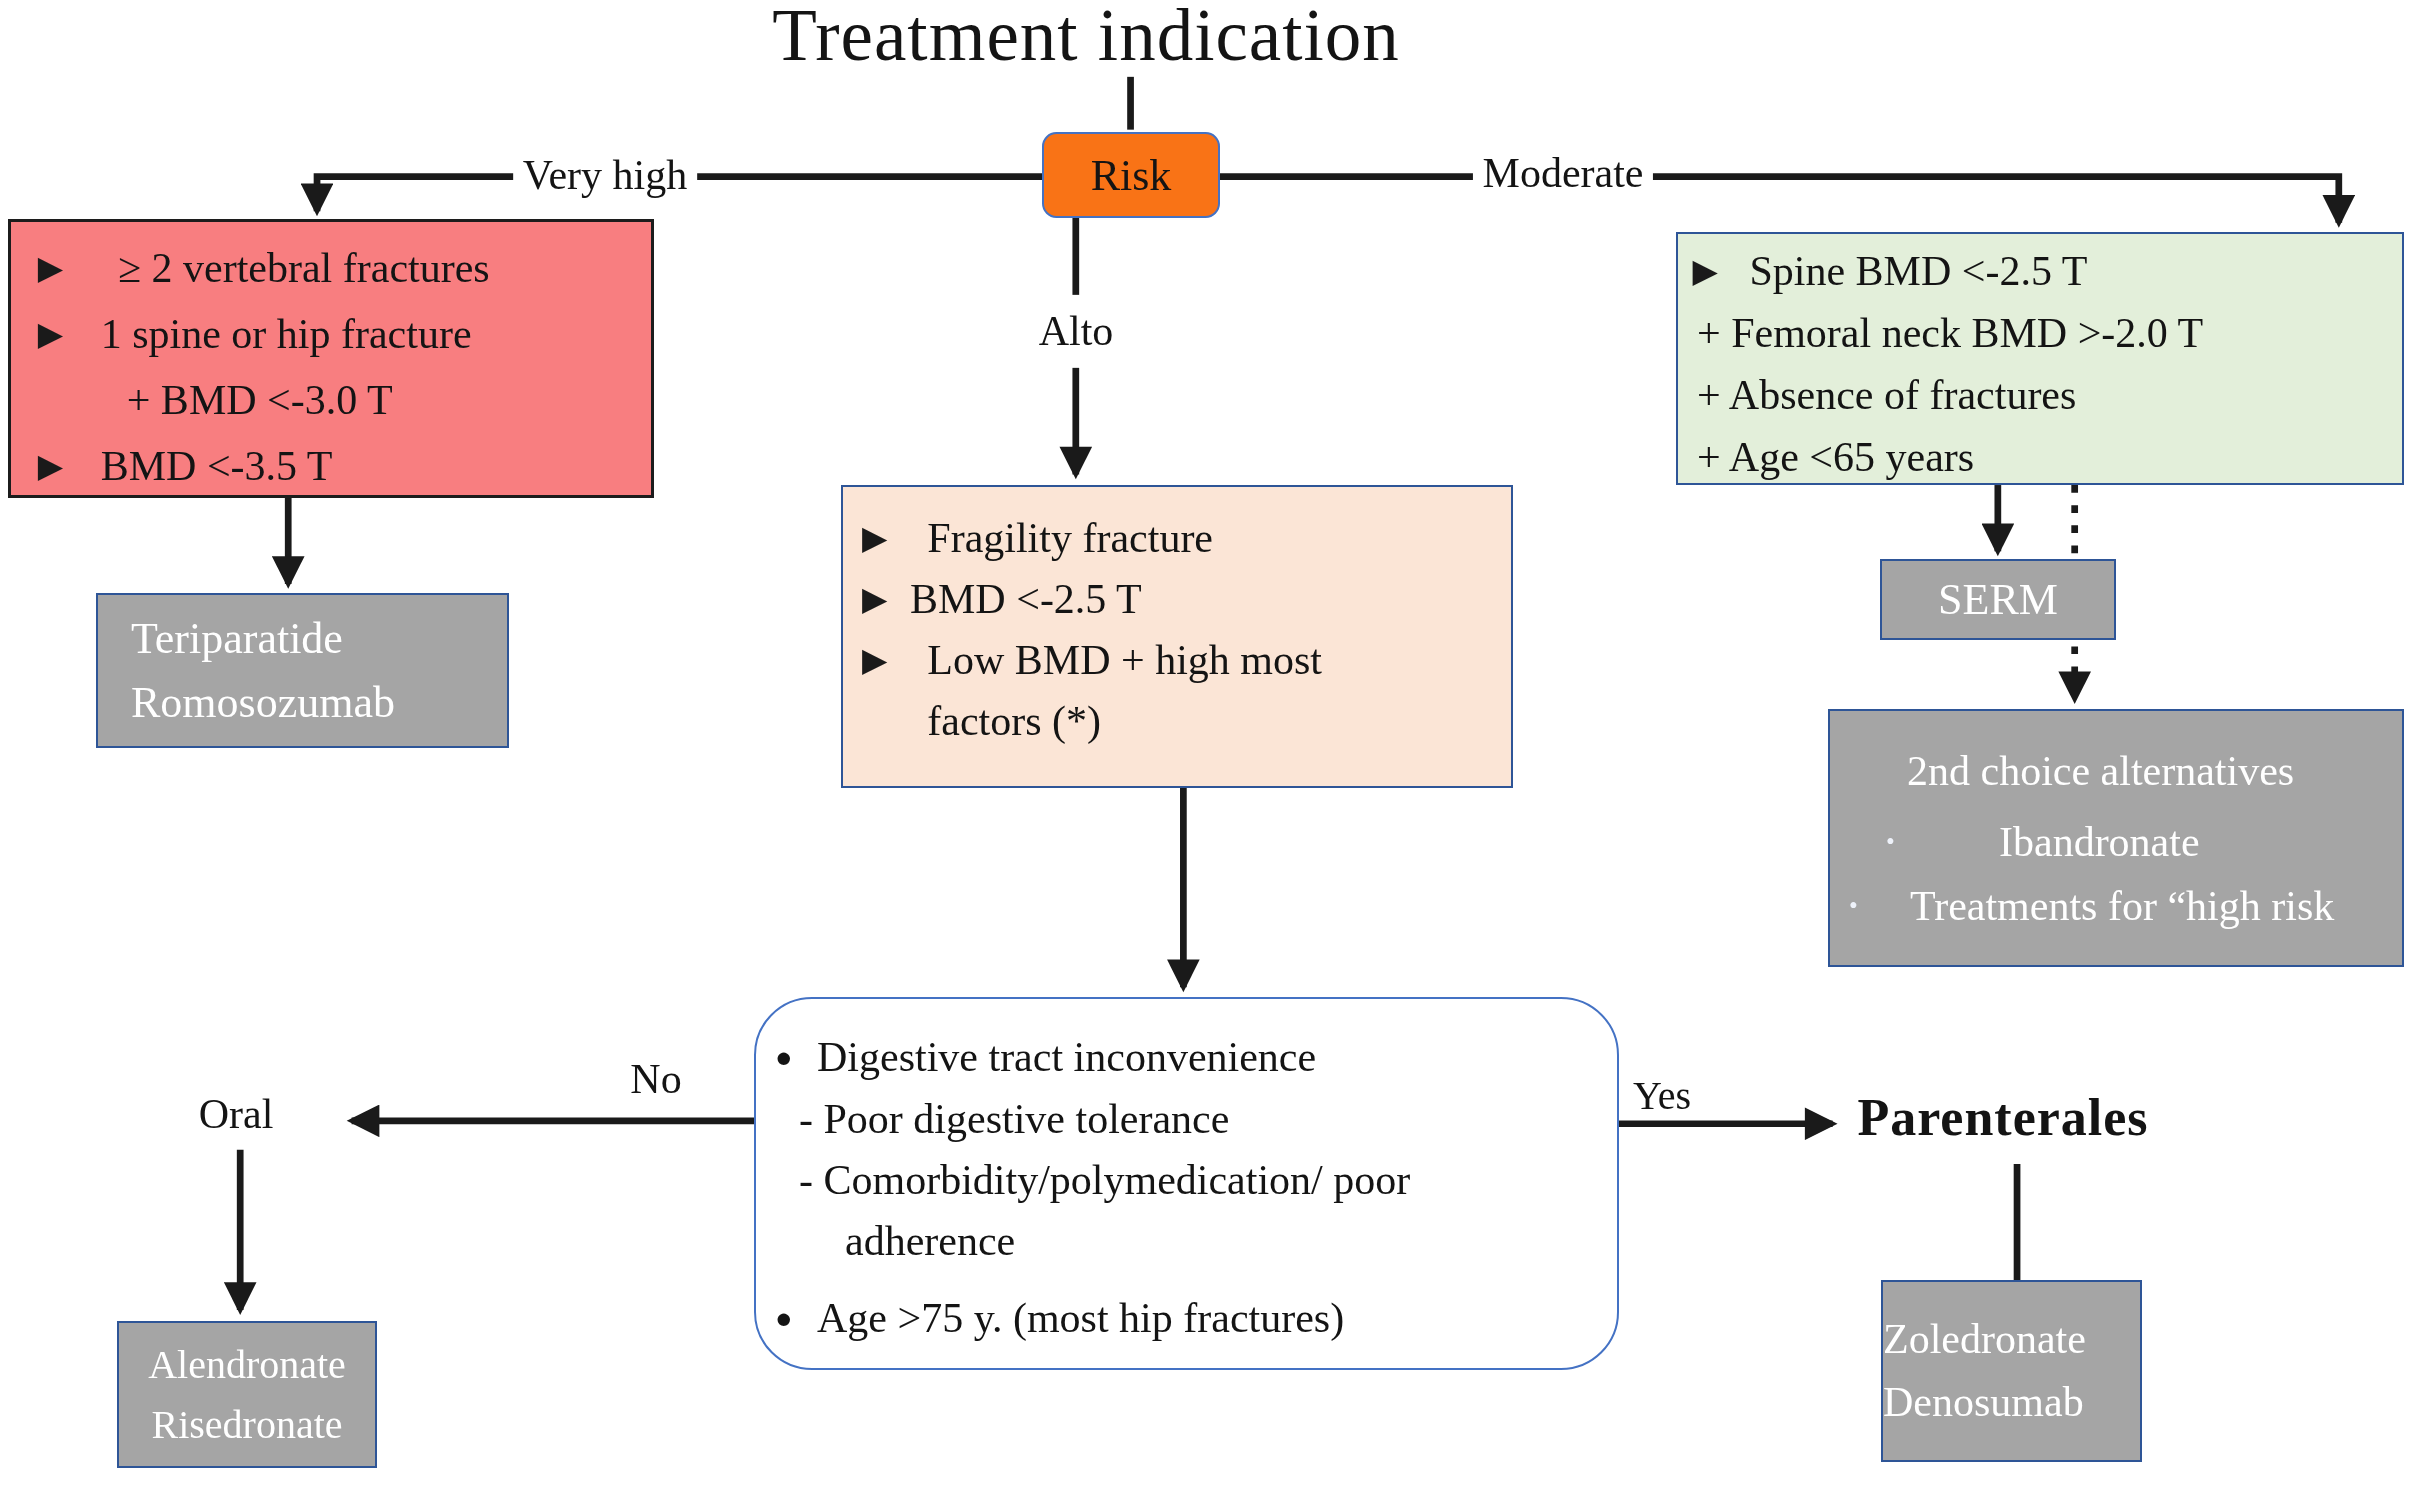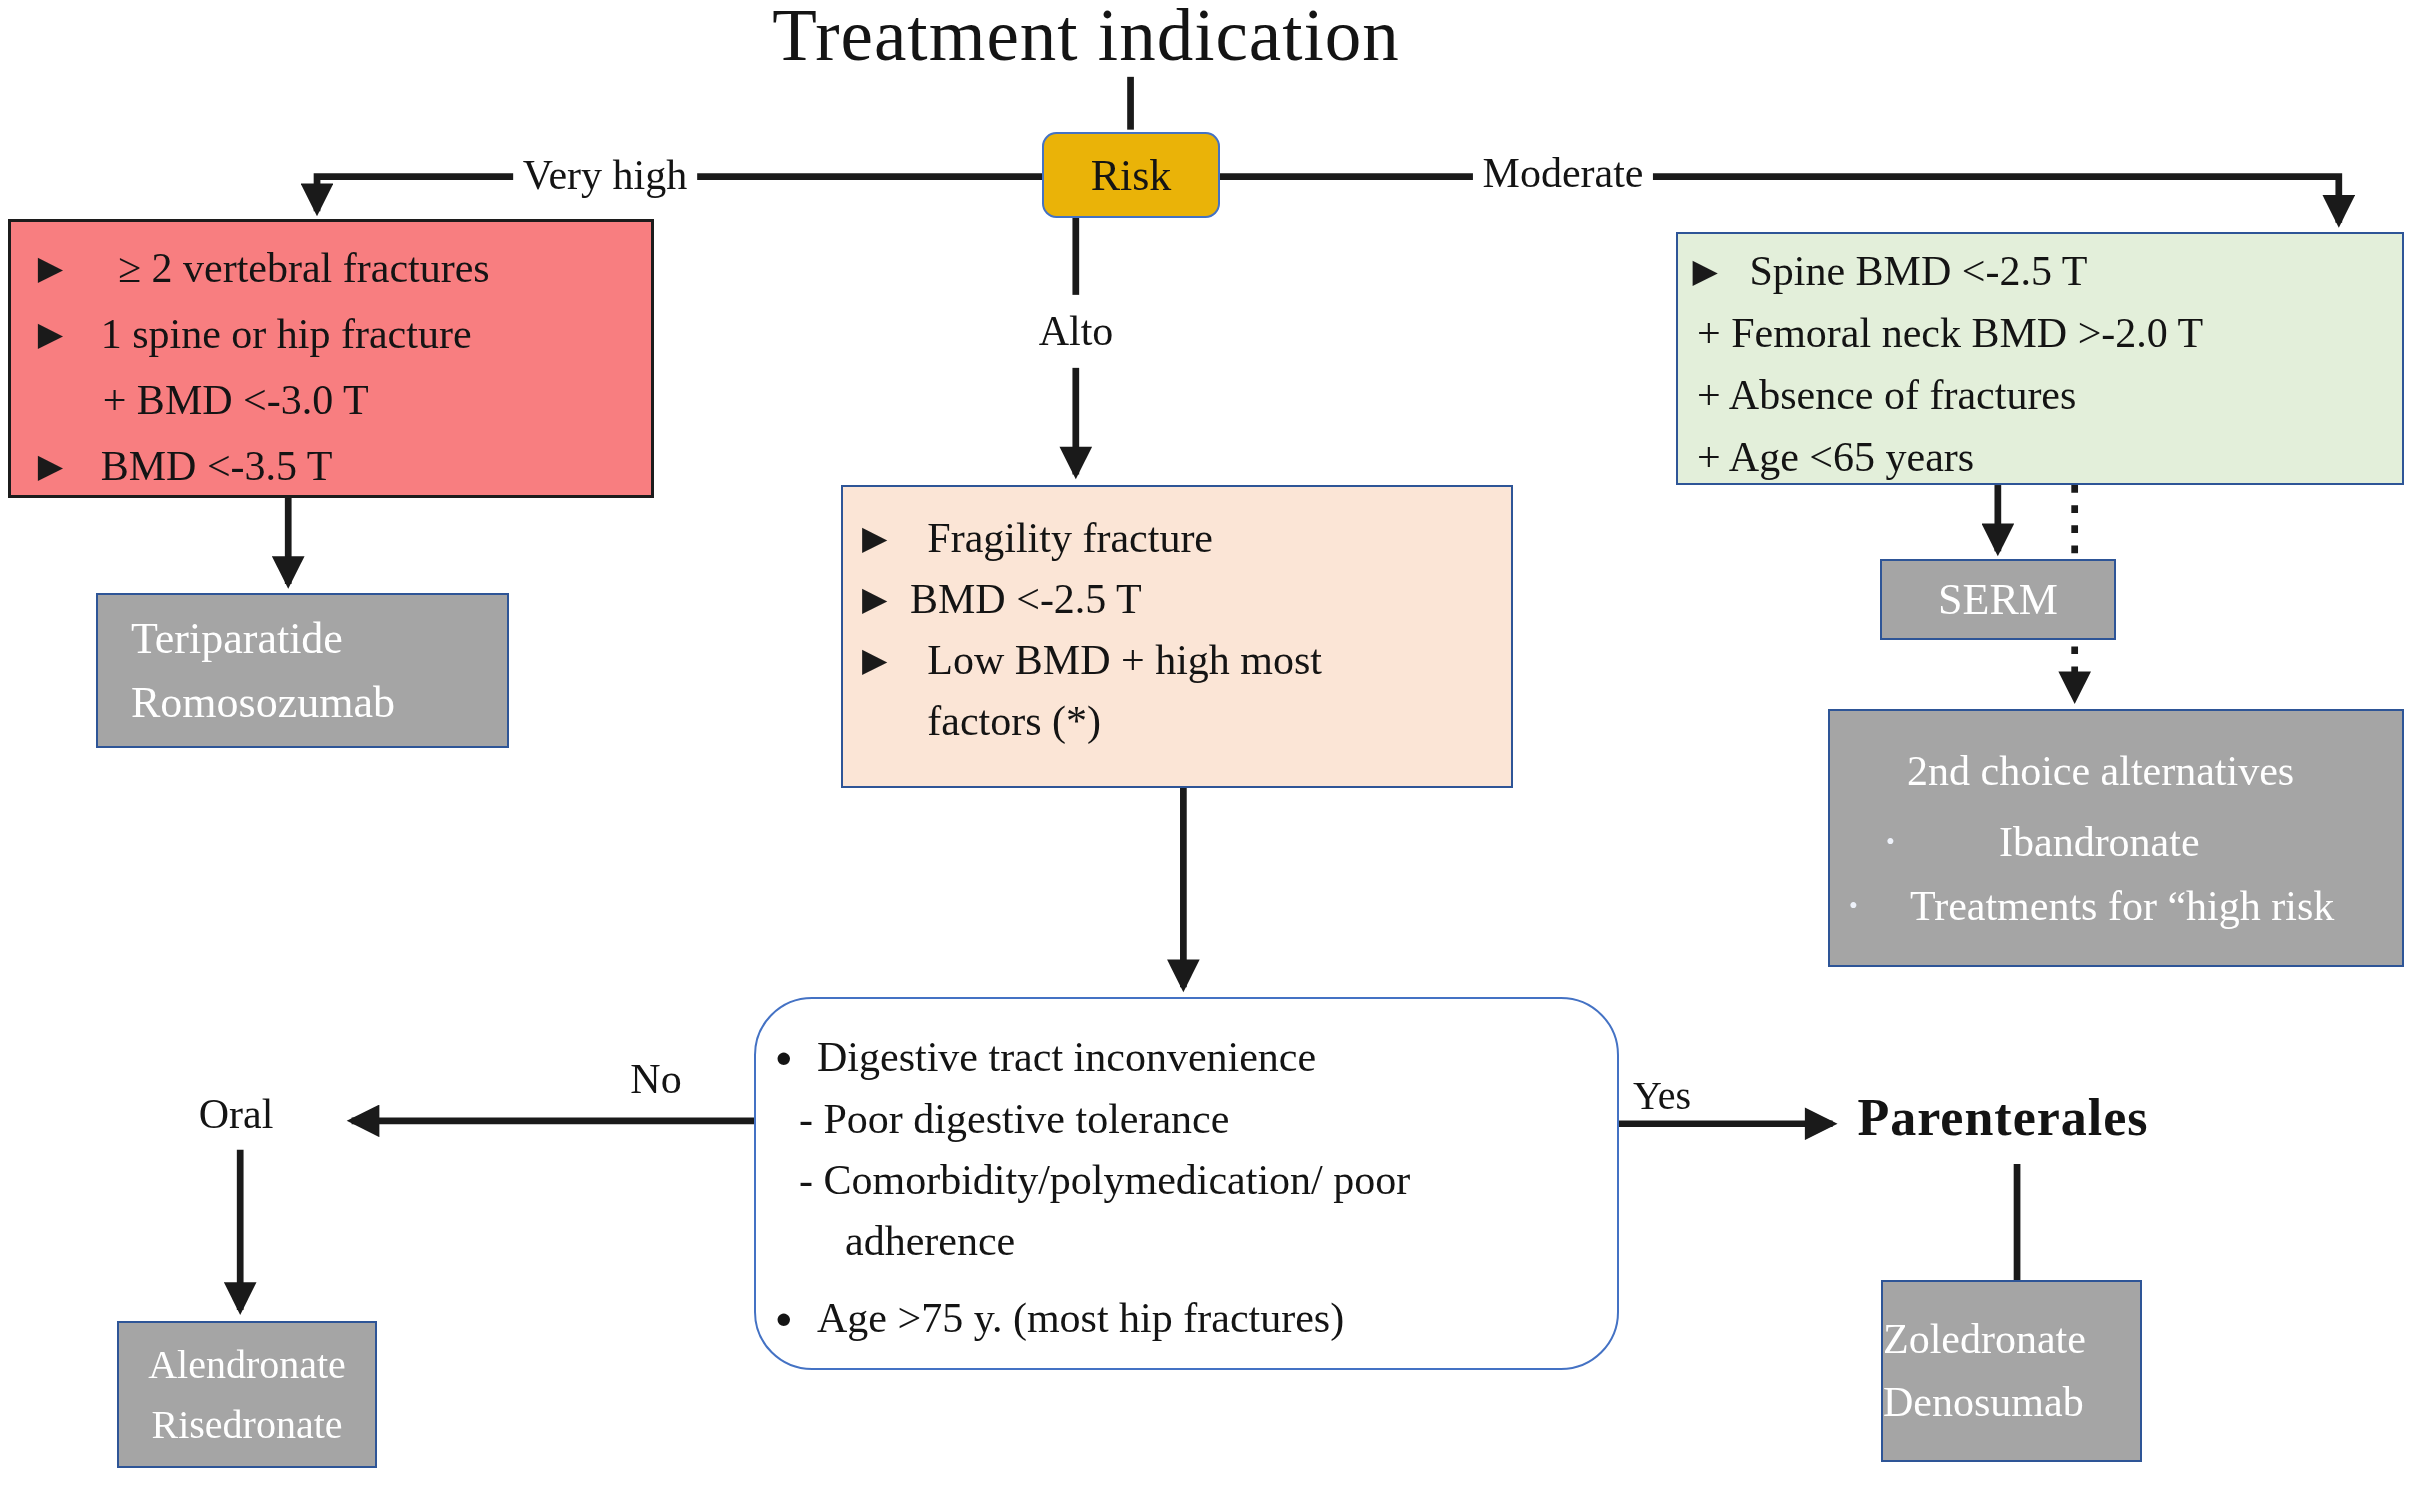--- a/index.html
+++ b/index.html
@@ -20,42 +20,42 @@
   .orange{left:841px;top:485px;width:672px;height:303px;background:#FBE5D6;border:2.9px solid #2E5597;
        padding-top:21px;font-size:42px;}
   .green{left:1676px;top:232px;width:728px;height:253px;background:#E3EFDA;border:2.9px solid #2E5597;
        padding-top:5.8px;font-size:42px;}
   .li{display:flex;align-items:flex-start;line-height:66px;}
   .orange .li{line-height:61px;}
   .green .li{line-height:62px;}
   .tri{flex:0 0 63px;padding-left:27px;font-size:33px;color:#1a1a1a;}
   .green .tri{flex:0 0 38px;padding-left:14.4px;}
   .orange .tri{flex:0 0 48px;padding-left:19px;}
-  .indent1{margin-left:92px;line-height:66px;}
+  .indent1{margin-left:116px;line-height:66px;}
   .plus{padding-left:19px;line-height:62px;}
   .wrap2{flex:1 1 auto;}
   
   .grey{background:#A5A5A5;border:2.9px solid #2E5597;color:#ffffff;font-size:44px;}
   .teri{left:96px;top:593px;width:413px;height:155px;display:flex;flex-direction:column;
         justify-content:center;padding-left:33px;line-height:1.45;}
   .serm{left:1880px;top:559px;width:236px;height:81px;display:flex;align-items:center;justify-content:center;}
   .second{left:1828px;top:709px;width:576px;height:258px;padding-top:31px;font-size:42px;}
   .second .t{margin-left:77px;line-height:58px;}
   .second .b1{display:flex;margin-top:13.4px;}
   .second .b2{display:flex;margin-top:5.8px;}
   .second .dotb{flex:0 0 38px;padding-left:56px;font-size:25px;line-height:58px;color:#eef2fa;}
   .second .b2 .dotb{padding-left:19px;flex:0 0 42px;}
   .second .b1 .txt{margin-left:75px;line-height:58px;}
   .second .b2 .txt{margin-left:19px;line-height:58px;white-space:nowrap;}
   .alen{left:117px;top:1321px;width:260px;height:147px;display:flex;flex-direction:column;
         align-items:center;justify-content:center;font-size:40px;line-height:1.5;}
   .zole{left:1881px;top:1280px;width:261px;height:182px;display:flex;flex-direction:column;
         justify-content:center;font-size:42px;line-height:1.5;}
   
-  .risk{left:1042px;top:132px;width:178px;height:86px;background:#eab308;border:2.9px solid #4472C4;
+  .risk{left:1042px;top:132px;width:178px;height:86px;background:#f97316;border:2.9px solid #4472C4;
         border-radius:14.4px;display:flex;align-items:center;justify-content:center;font-size:44px;}
   
   .decision{left:754px;top:997px;width:865px;height:373px;background:#fff;border:2.9px solid #4472C4;
         border-radius:58px;padding-top:27px;font-size:42px;}
   .decision .li0{display:flex;line-height:63px;}
   .decision .dot{flex:0 0 42px;padding-left:19px;font-size:29px;}
   .decision .sub{padding-left:89px;text-indent:-46px;line-height:61px;}
   .parent{position:absolute;transform:translate(-50%,-50%);font-size:52px;font-weight:bold;
         letter-spacing:1px;white-space:nowrap;z-index:2;}
 </style>

